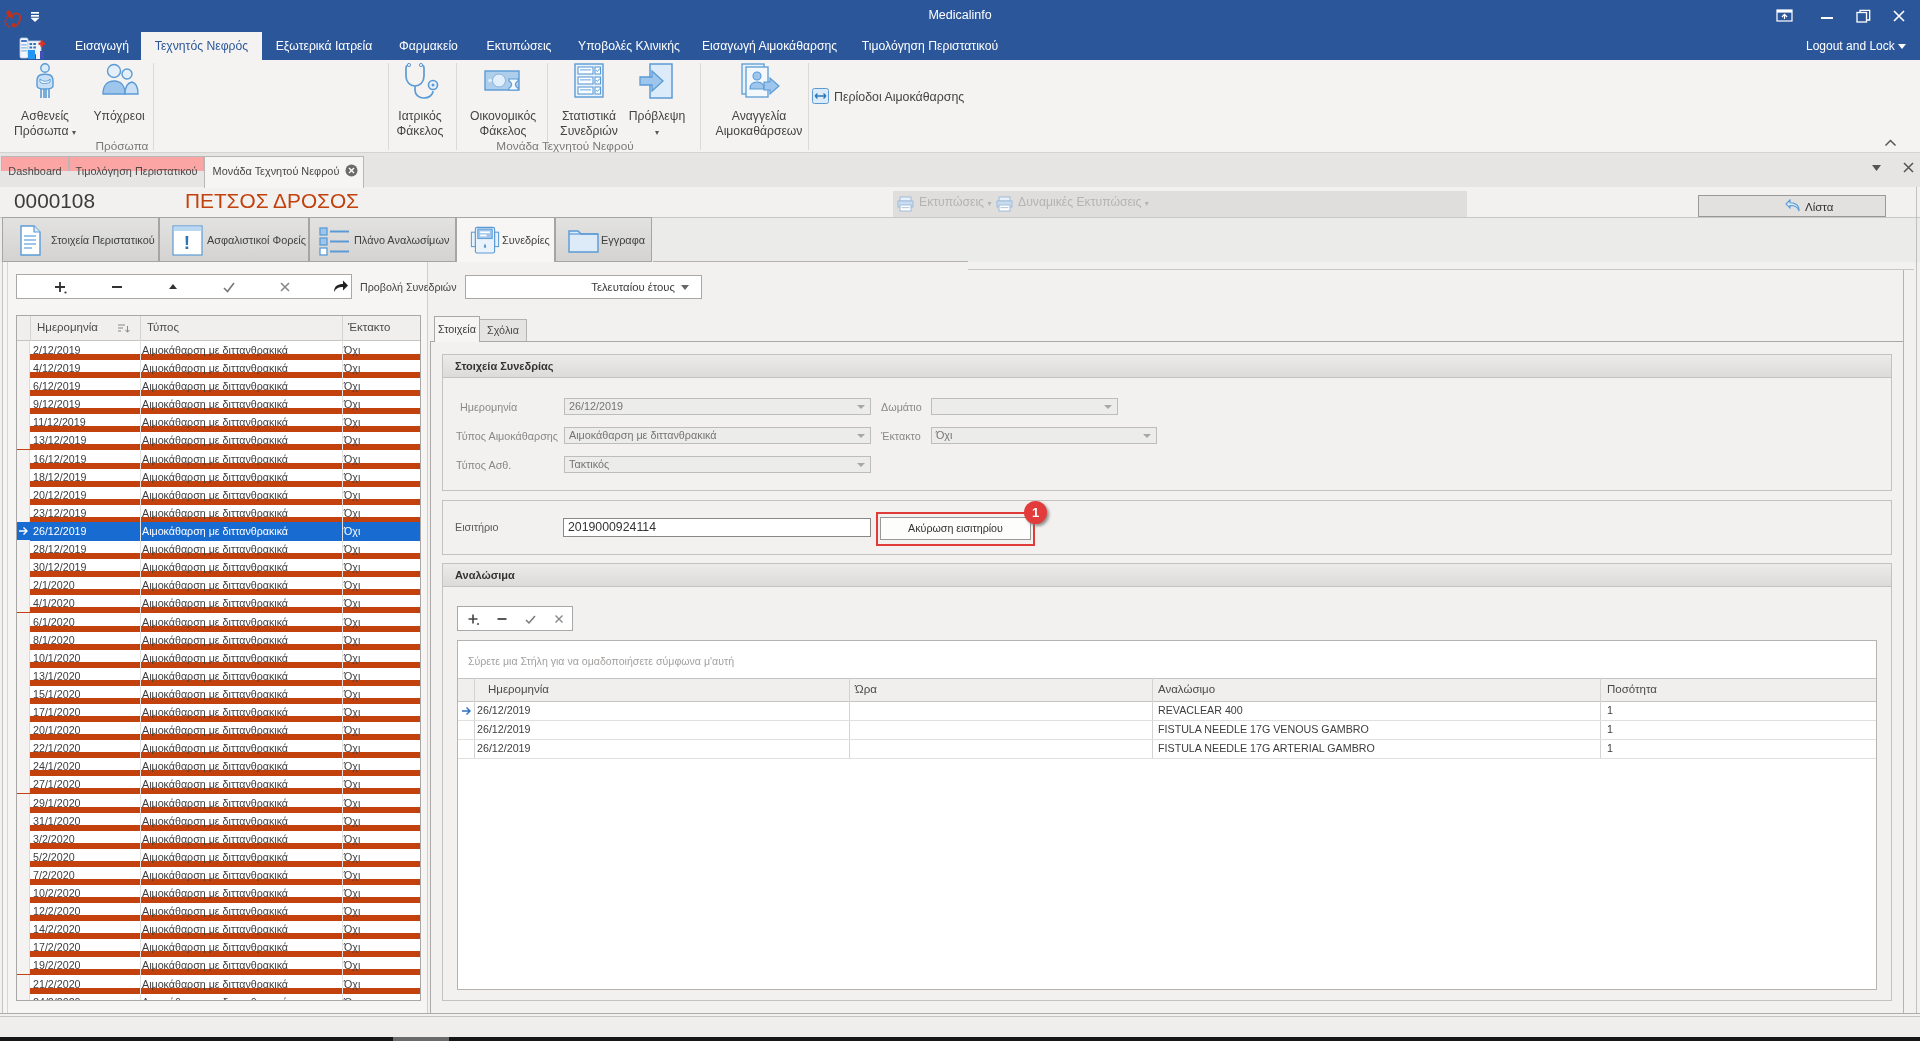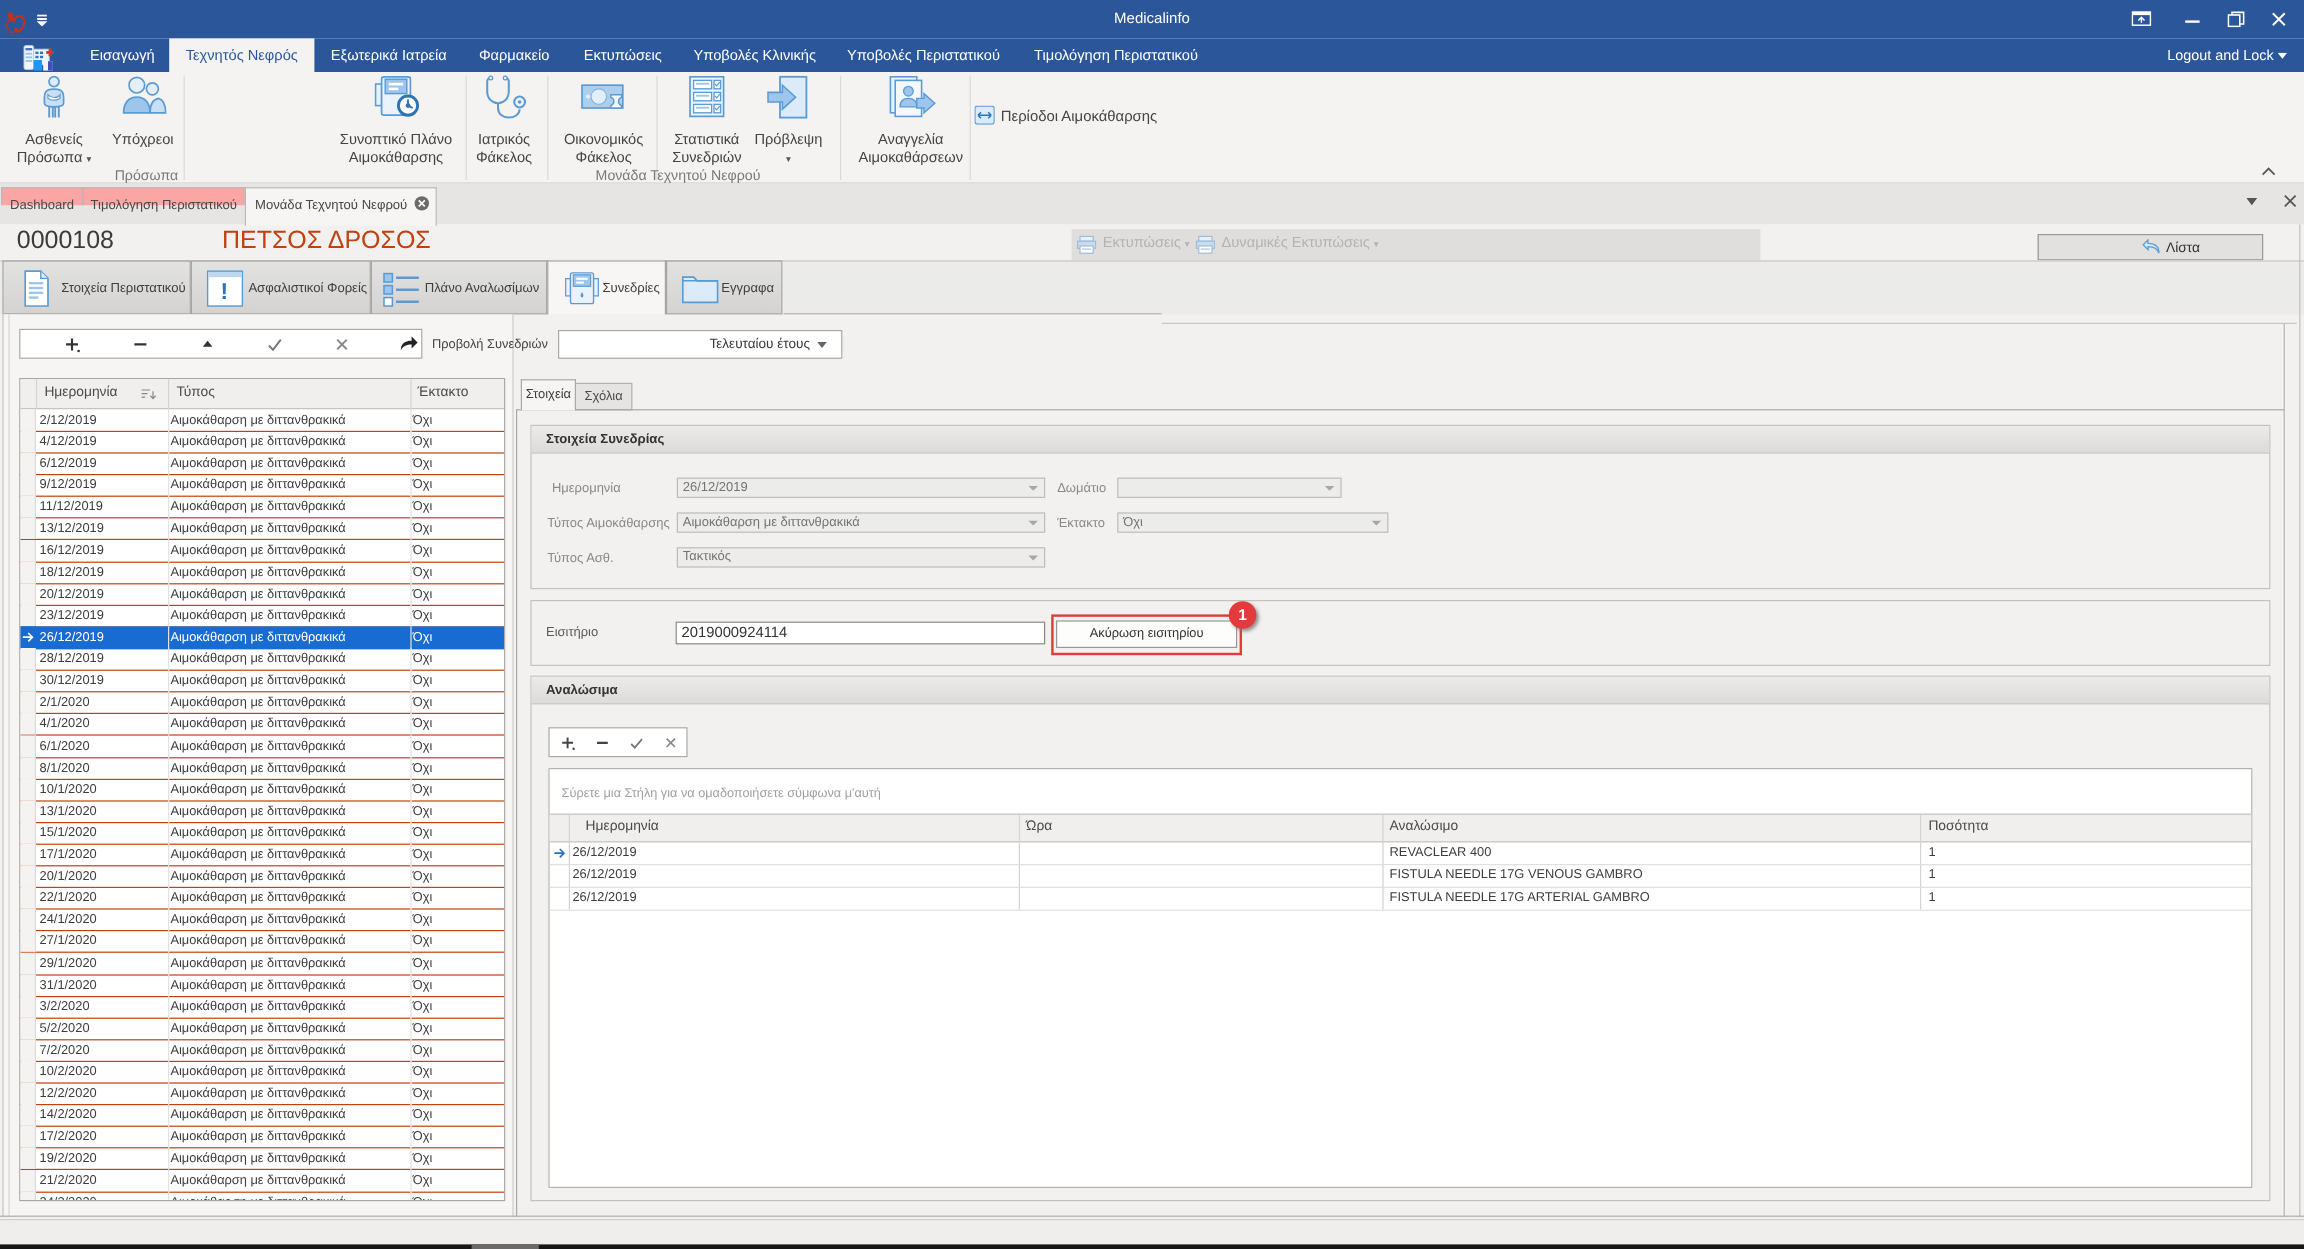--- a/index.html
+++ b/index.html
@@ -20,21 +20,21 @@
 .dtab.sel{background:#f6f5f4;height:31px;z-index:2}
 .hdr{position:absolute;left:0;top:187px;width:1920px;height:30px;background:#f2f1f0}
 .bigtabs{position:absolute;left:0;top:217px;width:1920px;height:45px;background:#ebebea}
 .btab{position:absolute;top:0;height:45px;background:linear-gradient(#e2e2e1,#d4d3d2);border:1px solid #a7a5a3;color:#3f3f3f;font-size:10.9px}
 .btab.sel{background:#f7f6f5;border-bottom:none;z-index:2}
 .btab .ic{position:absolute;left:12px;top:7px}
 .btab .tx{position:absolute;top:0;height:45px;line-height:45px;white-space:nowrap}
 .toolbox{position:absolute;background:#fff;border:1px solid #aaa8a6}
 .gridL{position:absolute;left:16px;top:315px;width:405px;height:686px;background:#fff;border:1px solid #aaa8a6;overflow:hidden}
 .ghead{position:absolute;left:0;top:0;width:403px;height:25px;background:#f0efee;border-bottom:1px solid #c6c4c2;color:#4a4a4a;font-size:11.5px}
-.grow{position:absolute;left:0;width:403px;height:19px;border-bottom:1px solid #c2410c;color:#3d3d3d;font-size:10.7px;white-space:nowrap}
+.grow{position:absolute;left:0;width:403px;height:19px;border-bottom:6px solid #c2410c;color:#3d3d3d;font-size:10.7px;white-space:nowrap}
 .grow .c1{position:absolute;left:0;top:0;width:13px;height:18px;background:#f4f3f2;border-right:1px solid #dddbd9}
 .grow .c2{position:absolute;left:16px;top:3px}
 .grow .c3{position:absolute;left:125px;top:3px}
 .grow .c4{position:absolute;left:327px;top:3px}
 .gcol{position:absolute;top:0;width:1px;background:#e4e2e0;height:19px}
 .grow.sel{background:#186bd1;color:#fff;border-bottom:1px solid #186bd1}
 .grow.sel .c1{background:#186bd1;border-right:1px solid #186bd1}
 .gbox{position:absolute;border:1px solid #c4c2c0}
 .gbh{position:absolute;left:0;top:0;right:0;height:23px;background:linear-gradient(#ecebea,#dcdbda);border-bottom:1px solid #c4c2c0;font-weight:bold;color:#333;font-size:11px;line-height:22px;padding-left:12px}
 .flabel{position:absolute;color:#8b8987;font-size:10.8px;white-space:nowrap}
@@ -93,21 +93,21 @@
       </g>
   <rect x="17" y="15" width="8" height="8" fill="#f6f4f0"></rect>
       <rect x="21" y="15" width="4" height="8" fill="#3f51b5"></rect>
  </svg>
  <div class="rtab" style="left:75px;width:54px">Εισαγωγή</div>
  <div class="rtab sel" style="left:141px;width:121px">Τεχνητός Νεφρός</div>
  <div class="rtab" style="left:275px;width:98px">Εξωτερικά Ιατρεία</div>
  <div class="rtab" style="left:398px;width:61px">Φαρμακείο</div>
  <div class="rtab" style="left:484px;width:70px">Εκτυπώσεις</div>
  <div class="rtab" style="left:578px;width:99px">Υποβολές Κλινικής</div>
- <div class="rtab" style="left:701px;width:137px">Υποβολές Περιστατικού</div>
+ <div class="rtab" style="left:701px;width:137px">Εισαγωγή Αιμοκάθαρσης</div>
  <div class="rtab" style="left:859px;width:142px">Τιμολόγηση Περιστατικού</div>
  <div class="rtab" style="left:1806px;width:100px;text-align:left;font-size:12px">Logout and Lock</div>
  <svg class="abs" style="left:1898px;top:12px" width="9" height="6" viewBox="0 0 9 6">
       <path d="M0 0 h8 l-4 5 z" fill="#fff"></path>
     </svg>
 </div>
 
 <div class="ribbon">
  <div class="rsep" style="left:153px"></div>
     <div class="rsep" style="left:388px"></div>
@@ -125,33 +125,20 @@
   <div class="lbl">Ασθενείς<br>Πρόσωπα <span style="font-size:8px;color:#555">▾</span></div>
  </div>
  <div class="rbtn" style="left:59px;width:120px">
   <svg width="40" height="38" viewBox="0 0 40 38">
         <circle cx="15" cy="9" r="6.5" fill="#e4effa" stroke="#5b9bd5" stroke-width="1.4"></circle>
         <circle cx="28" cy="12" r="5" fill="#e4effa" stroke="#5b9bd5" stroke-width="1.4"></circle>
         <path d="M4 32 c0 -8 4 -13 11 -13 s11 5 11 13 z" fill="#9ec6ec" stroke="#5b9bd5" stroke-width="1.4"></path>
         <path d="M26 32 c0 -6 2 -11 7 -12 c4 1 6 5 6 12 z" fill="#c9dff5" stroke="#5b9bd5" stroke-width="1.4"></path>
       </svg>
   <div class="lbl">Υπόχρεοι</div>
- </div>
- <div class="rbtn" style="left:270px;width:120px">
-  <svg width="40" height="38" viewBox="0 0 40 38">
-        <rect x="3" y="8" width="5" height="18" fill="#eaf2fb" stroke="#5b9bd5" stroke-width="1.3"></rect>
-        <rect x="8" y="2" width="24" height="32" rx="2" fill="#eaf2fb" stroke="#5b9bd5" stroke-width="1.4"></rect>
-        <rect x="11" y="4" width="18" height="12" fill="#9ec6ec" stroke="#5b9bd5" stroke-width="1.2"></rect>
-        <rect x="14" y="7" width="12" height="2.2" fill="#fff"></rect>
-        <rect x="14" y="11" width="8" height="2.2" fill="#fff"></rect>
-        <circle cx="30" cy="26" r="8" fill="#fff" stroke="#2e74b5" stroke-width="2.4"></circle>
-        <circle cx="30" cy="26" r="2" fill="#2e74b5"></circle>
-        <path d="M30 26 l0 -5 M30 26 l4 2" stroke="#2e74b5" stroke-width="1.6"></path>
-      </svg>
-  <div class="lbl">Συνοπτικό Πλάνο<br>Αιμοκάθαρσης</div>
  </div>
  <div class="rbtn" style="left:360px;width:120px">
   <svg width="38" height="38" viewBox="0 0 38 38">
         <path d="M8 3 c-2 0 -3 1 -3 3 l0 8 c0 6 4 10 9 10 s9 -4 9 -10 l0 -8 c0 -2 -1 -3 -3 -3" fill="none" stroke="#5b9bd5" stroke-width="1.7"></path>
         <circle cx="8" cy="3" r="1.6" fill="#eaf2fb" stroke="#5b9bd5" stroke-width="1"></circle>
         <circle cx="20" cy="3" r="1.6" fill="#eaf2fb" stroke="#5b9bd5" stroke-width="1"></circle>
         <path d="M14 24 l0 4 c0 5 4 8 9 8 s9 -3 9 -7" fill="none" stroke="#5b9bd5" stroke-width="1.7"></path>
         <circle cx="32" cy="23" r="4.5" fill="#eaf2fb" stroke="#5b9bd5" stroke-width="1.7"></circle>
         <circle cx="32" cy="23" r="1.5" fill="#5b9bd5"></circle>
       </svg>

